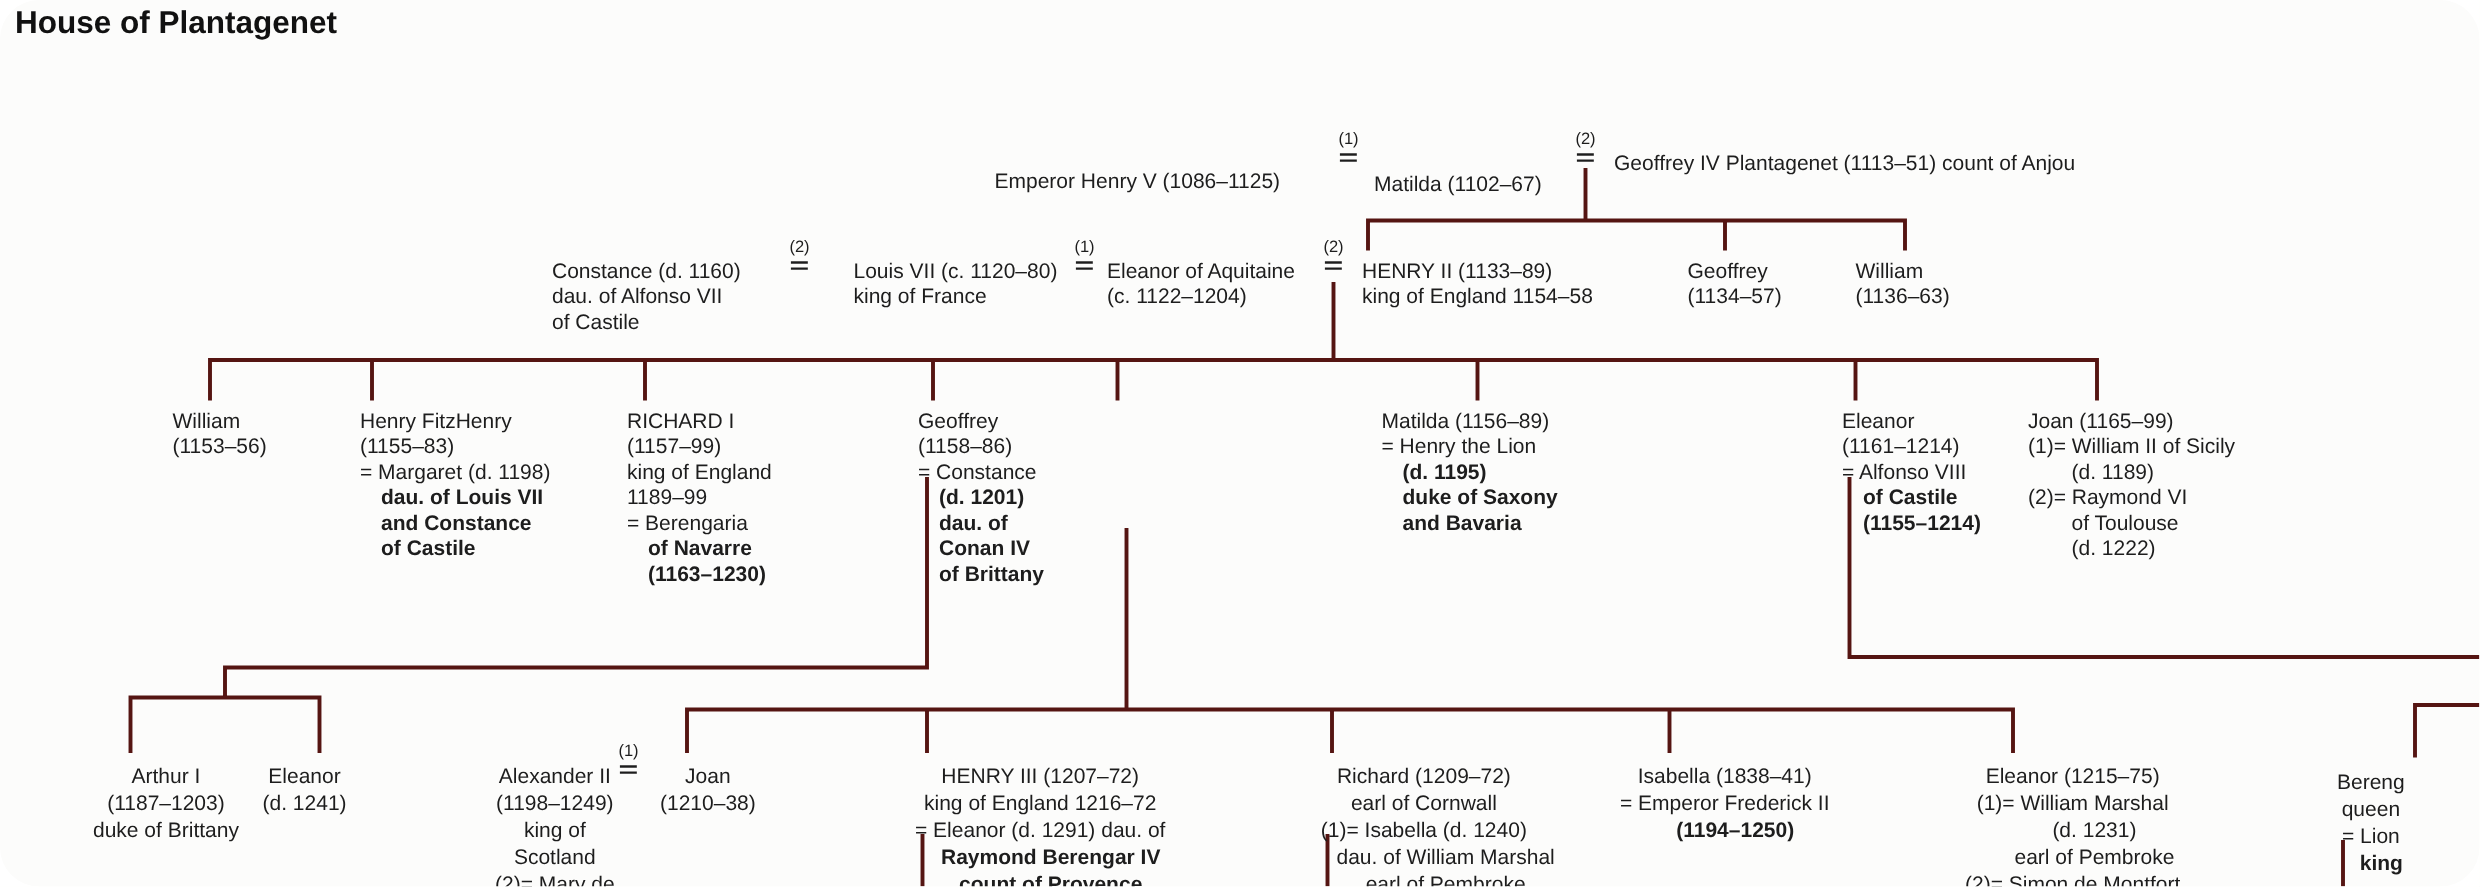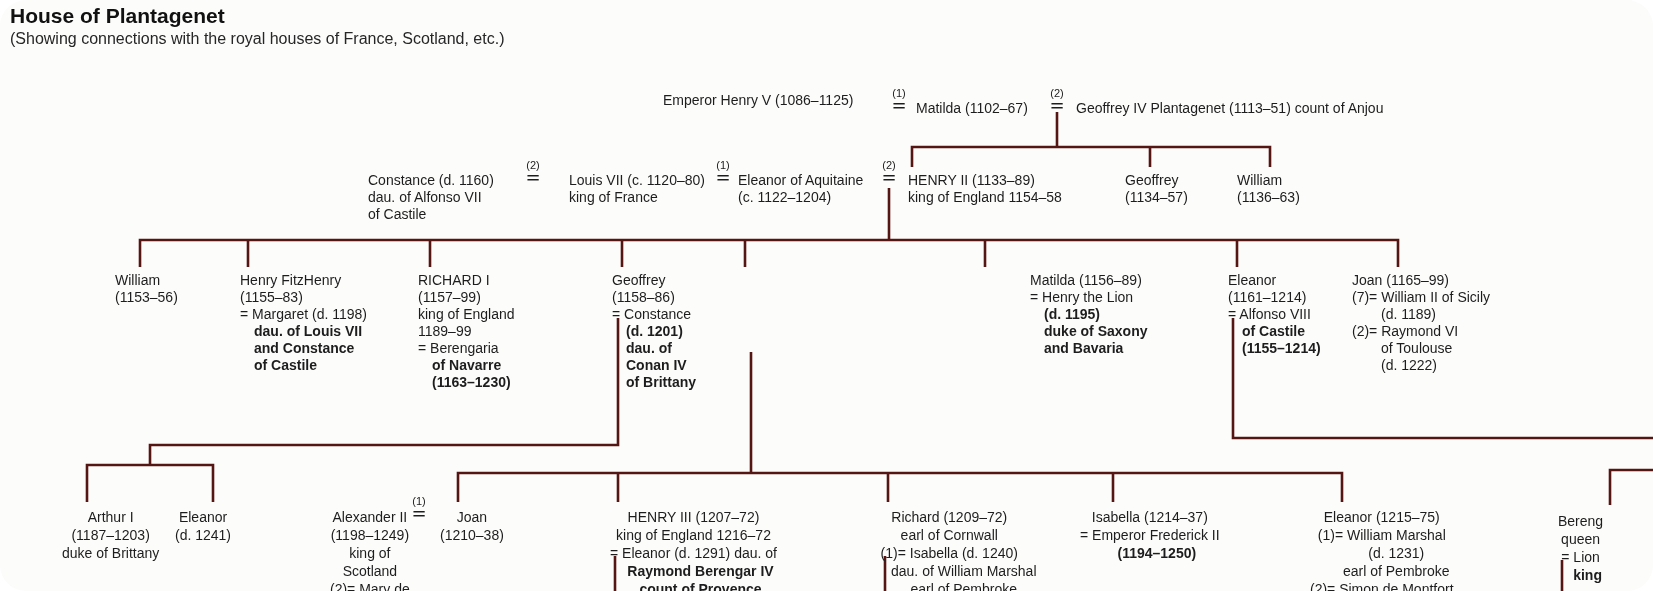--- a/index.html
+++ b/index.html
@@ -27,42 +27,41 @@
   .meq{position:absolute;width:22px;text-align:center;color:#1d1d1d;}
   .meq .sup{font-size:11px;line-height:11px;}
   .meq .eqt{font-size:15px;font-weight:700;line-height:13px;transform:scaleX(1.5);transform-origin:center;}
 </style>
 </head>
 <body>
 
 <div id="canvas">
 
   <h1 id="title">House of Plantagenet</h1>
-  <p id="subtitle">(Showing connections with the royal houses of France, Scotland, etc.)</p>
 
   <svg class="lines" width="1653" height="591" viewBox="0 0 1653 591">
     <path d="M1057,112 L1057,147 M912,167 L912,147 L1270,147 L1270,167 M1150,147 L1150,167"></path>
     <path d="M889,188 L889,240 M140,267 L140,240 L1398,240 L1398,267 M248,240 L248,267 M430,240 L430,267 M622,240 L622,267 M745,240 L745,267 M985,240 L985,267 M1237,240 L1237,267"></path>
     <path d="M618,318 L618,445 L150,445 L150,465 M87,502 L87,465 L213,465 L213,502"></path>
     <path d="M751,352 L751,473 M458,502 L458,473 L1342,473 L1342,502 M618,473 L618,502 M888,473 L888,502 M1113,473 L1113,502"></path>
     <path d="M1233,318 L1233,438 L1656,438"></path>
     <path d="M1656,470 L1610,470 L1610,505"></path>
     <path d="M1562,560 L1562,594"></path>
     <path d="M615,556 L615,594"></path>
     <path d="M885,556 L885,594"></path>
   </svg>
 
-  <div class="person" style="left:663px;top:92px">
+  <div class="person" style="left:663px;top:112px">
     <div class="ln">Emperor Henry V (1086–1125)</div>
   </div>
   <div class="meq" style="left:888px;top:88px">
     <div class="sup">(1)</div>
     <div class="eqt">=</div>
   </div>
-  <div class="person" style="left:916px;top:100px">
+  <div class="person" style="left:916px;top:114px">
     <div class="ln">Matilda (1102–67)</div>
   </div>
   <div class="meq" style="left:1046px;top:88px">
     <div class="sup">(2)</div>
     <div class="eqt">=</div>
   </div>
   <div class="person" style="left:1076px;top:100px">
     <div class="ln">Geoffrey IV Plantagenet (1113–51) count of Anjou</div>
   </div>
 
@@ -127,37 +126,37 @@
   </div>
   <div class="person" style="left:612px;top:272px">
     <div class="ln">Geoffrey</div>
     <div class="ln">(1158–86)</div>
     <div class="ln">= Constance</div>
     <div class="ln i1">(d. 1201)</div>
     <div class="ln i1">dau. of</div>
     <div class="ln i1">Conan IV</div>
     <div class="ln i1">of Brittany</div>
   </div>
-  <div class="person" style="left:1030px;top:272px">
+  <div class="person" style="left:921px;top:272px">
     <div class="ln">Matilda (1156–89)</div>
     <div class="ln">= Henry the Lion</div>
     <div class="ln i1">(d. 1195)</div>
     <div class="ln i1">duke of Saxony</div>
     <div class="ln i1">and Bavaria</div>
   </div>
   <div class="person" style="left:1228px;top:272px">
     <div class="ln">Eleanor</div>
     <div class="ln">(1161–1214)</div>
     <div class="ln">= Alfonso VIII</div>
     <div class="ln i1">of Castile</div>
     <div class="ln i1">(1155–1214)</div>
   </div>
   <div class="person" style="left:1352px;top:272px">
     <div class="ln">Joan (1165–99)</div>
-    <div class="ln">(7)= William II of Sicily</div>
+    <div class="ln">(1)= William II of Sicily</div>
     <div class="ln i2">(d. 1189)</div>
     <div class="ln">(2)= Raymond VI</div>
     <div class="ln i2">of Toulouse</div>
     <div class="ln i2">(d. 1222)</div>
   </div>
 
   <div class="person r4" style="left:62px;top:508px">
     <div class="ln">Arthur I</div>
     <div class="ln">(1187–1203)</div>
     <div class="ln">duke of Brittany</div>
@@ -189,21 +188,21 @@
     <div class="ln i1">count of Provence</div>
   </div>
   <div class="person r4" style="left:862px;top:508px">
     <div class="ln">Richard (1209–72)</div>
     <div class="ln">earl of Cornwall</div>
     <div class="ln">(1)= Isabella (d. 1240)</div>
     <div class="ln i2">dau. of William Marshal</div>
     <div class="ln i2">earl of Pembroke</div>
   </div>
   <div class="person r4" style="left:1080px;top:508px">
-    <div class="ln">Isabella (1214–37)</div>
+    <div class="ln">Isabella (1838–41)</div>
     <div class="ln">= Emperor Frederick II</div>
     <div class="ln i1">(1194–1250)</div>
   </div>
   <div class="person r4" style="left:1310px;top:508px">
     <div class="ln">Eleanor (1215–75)</div>
     <div class="ln">(1)= William Marshal</div>
     <div class="ln i2">(d. 1231)</div>
     <div class="ln i2">earl of Pembroke</div>
     <div class="ln">(2)= Simon de Montfort</div>
   </div>

